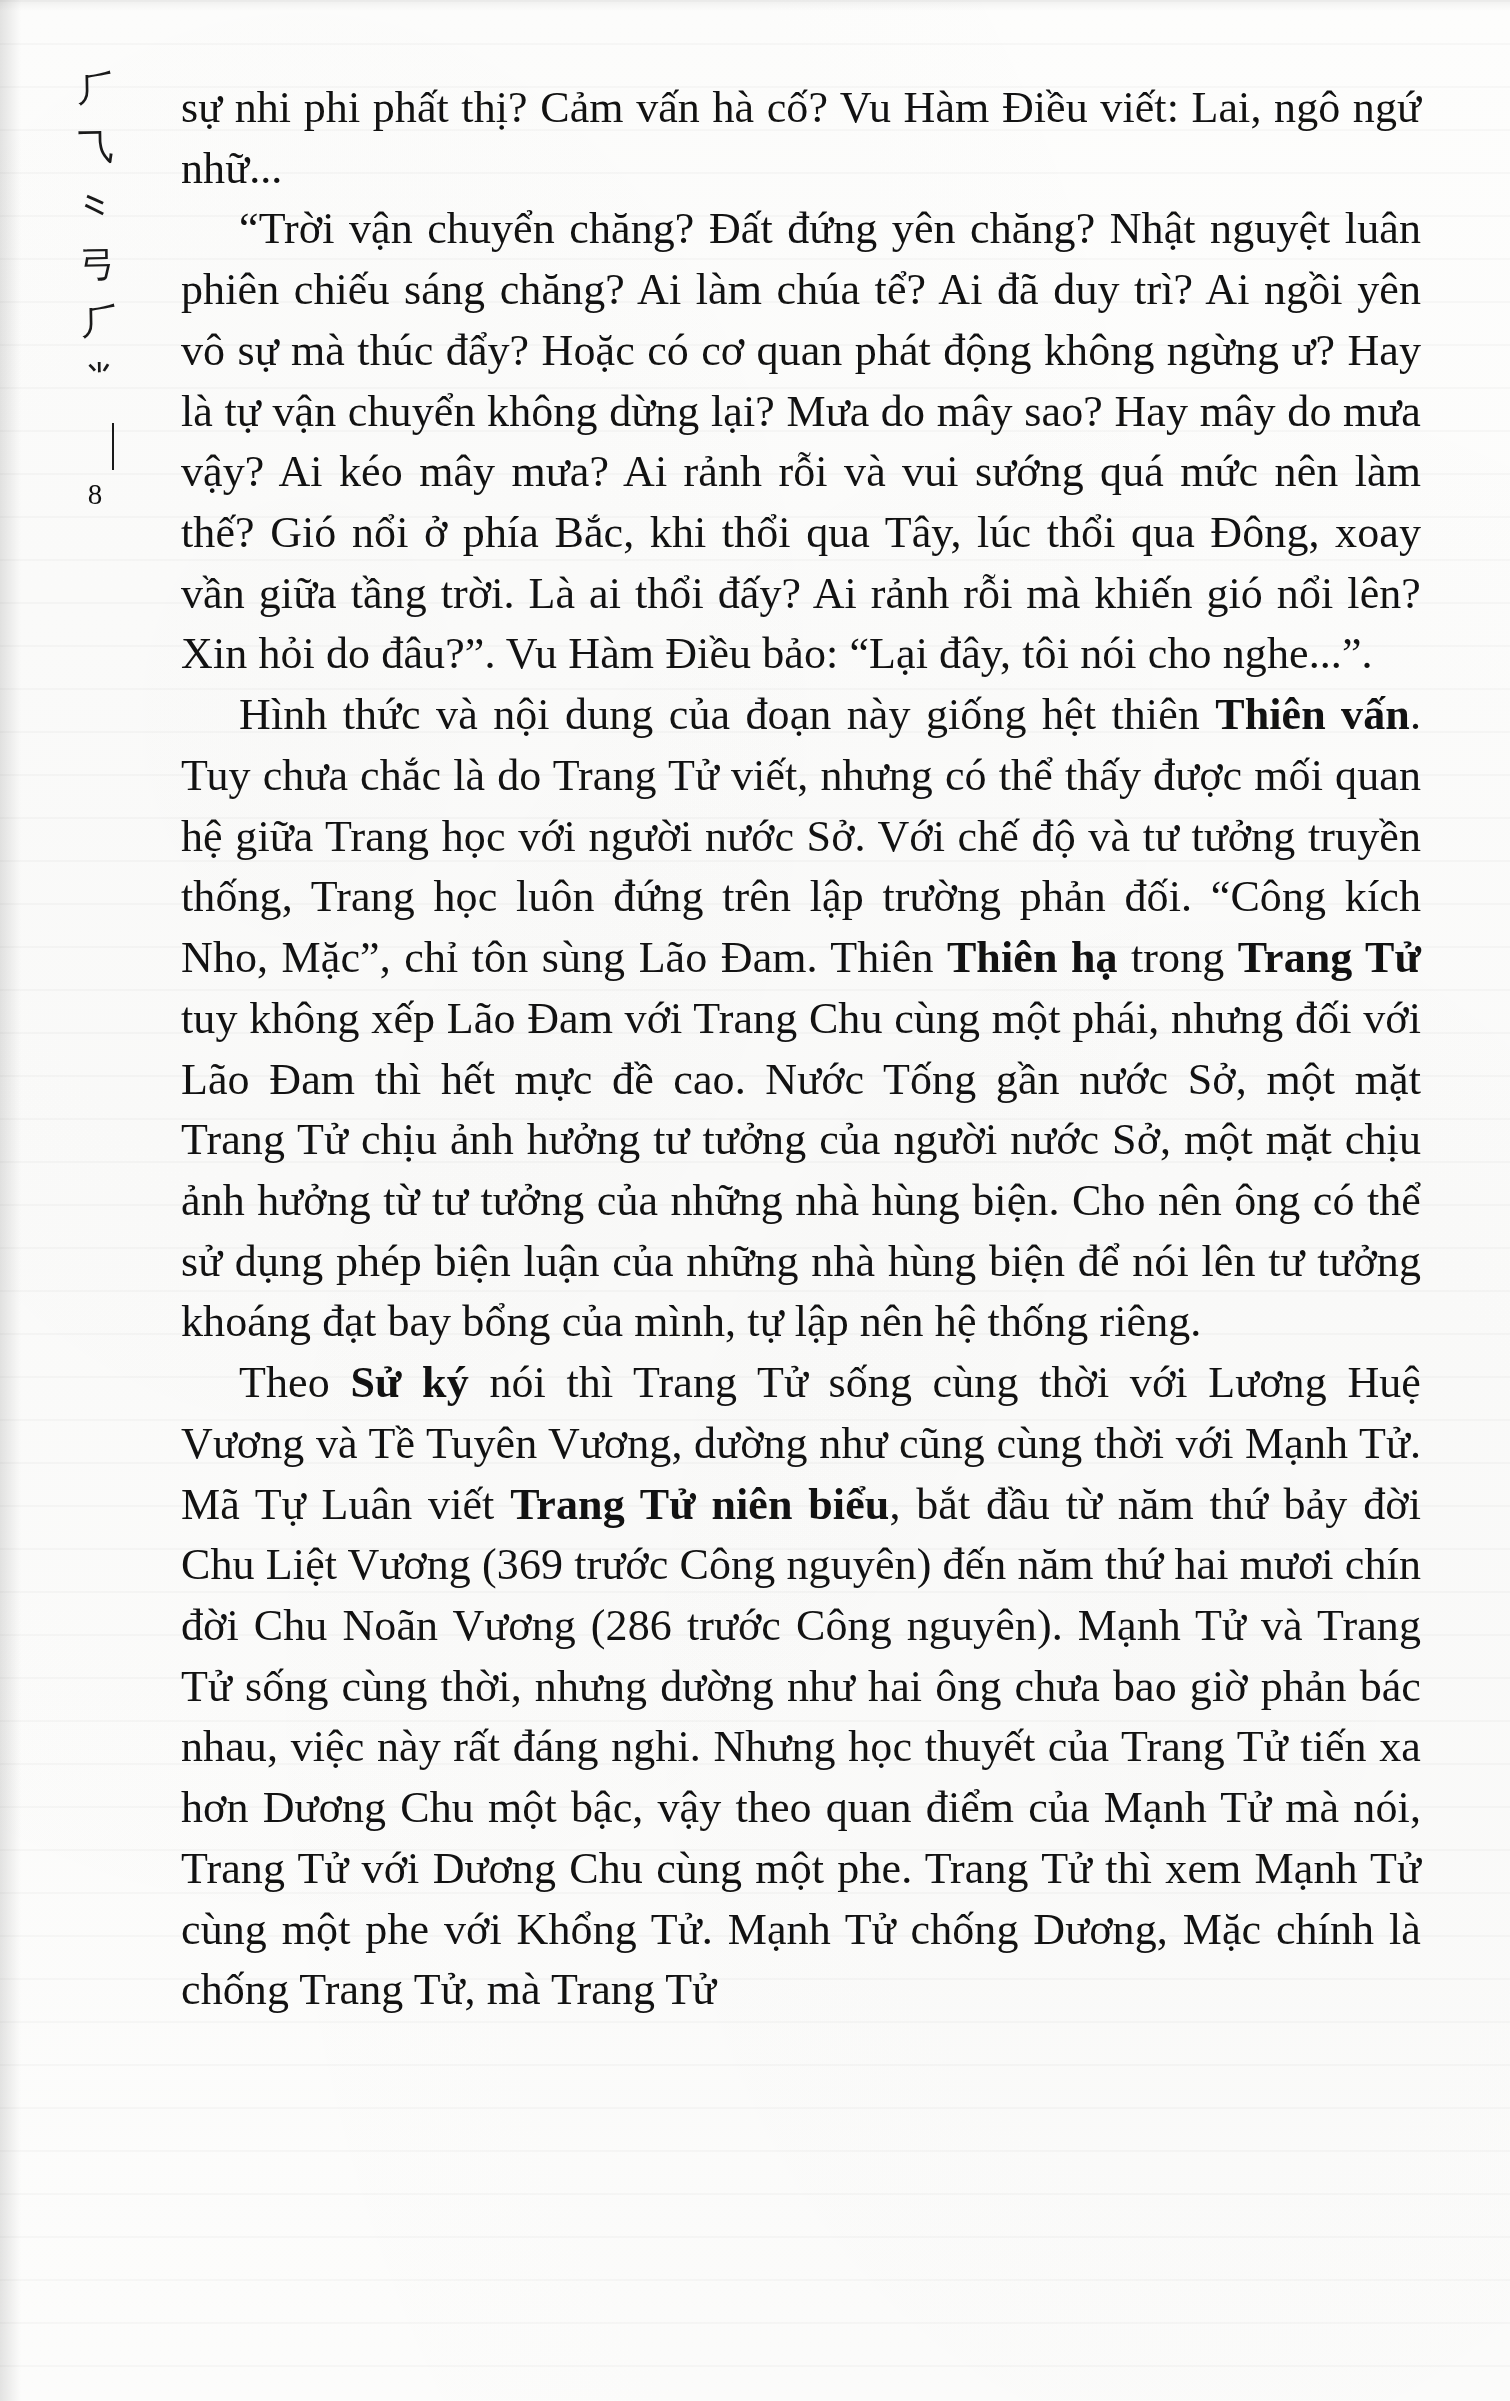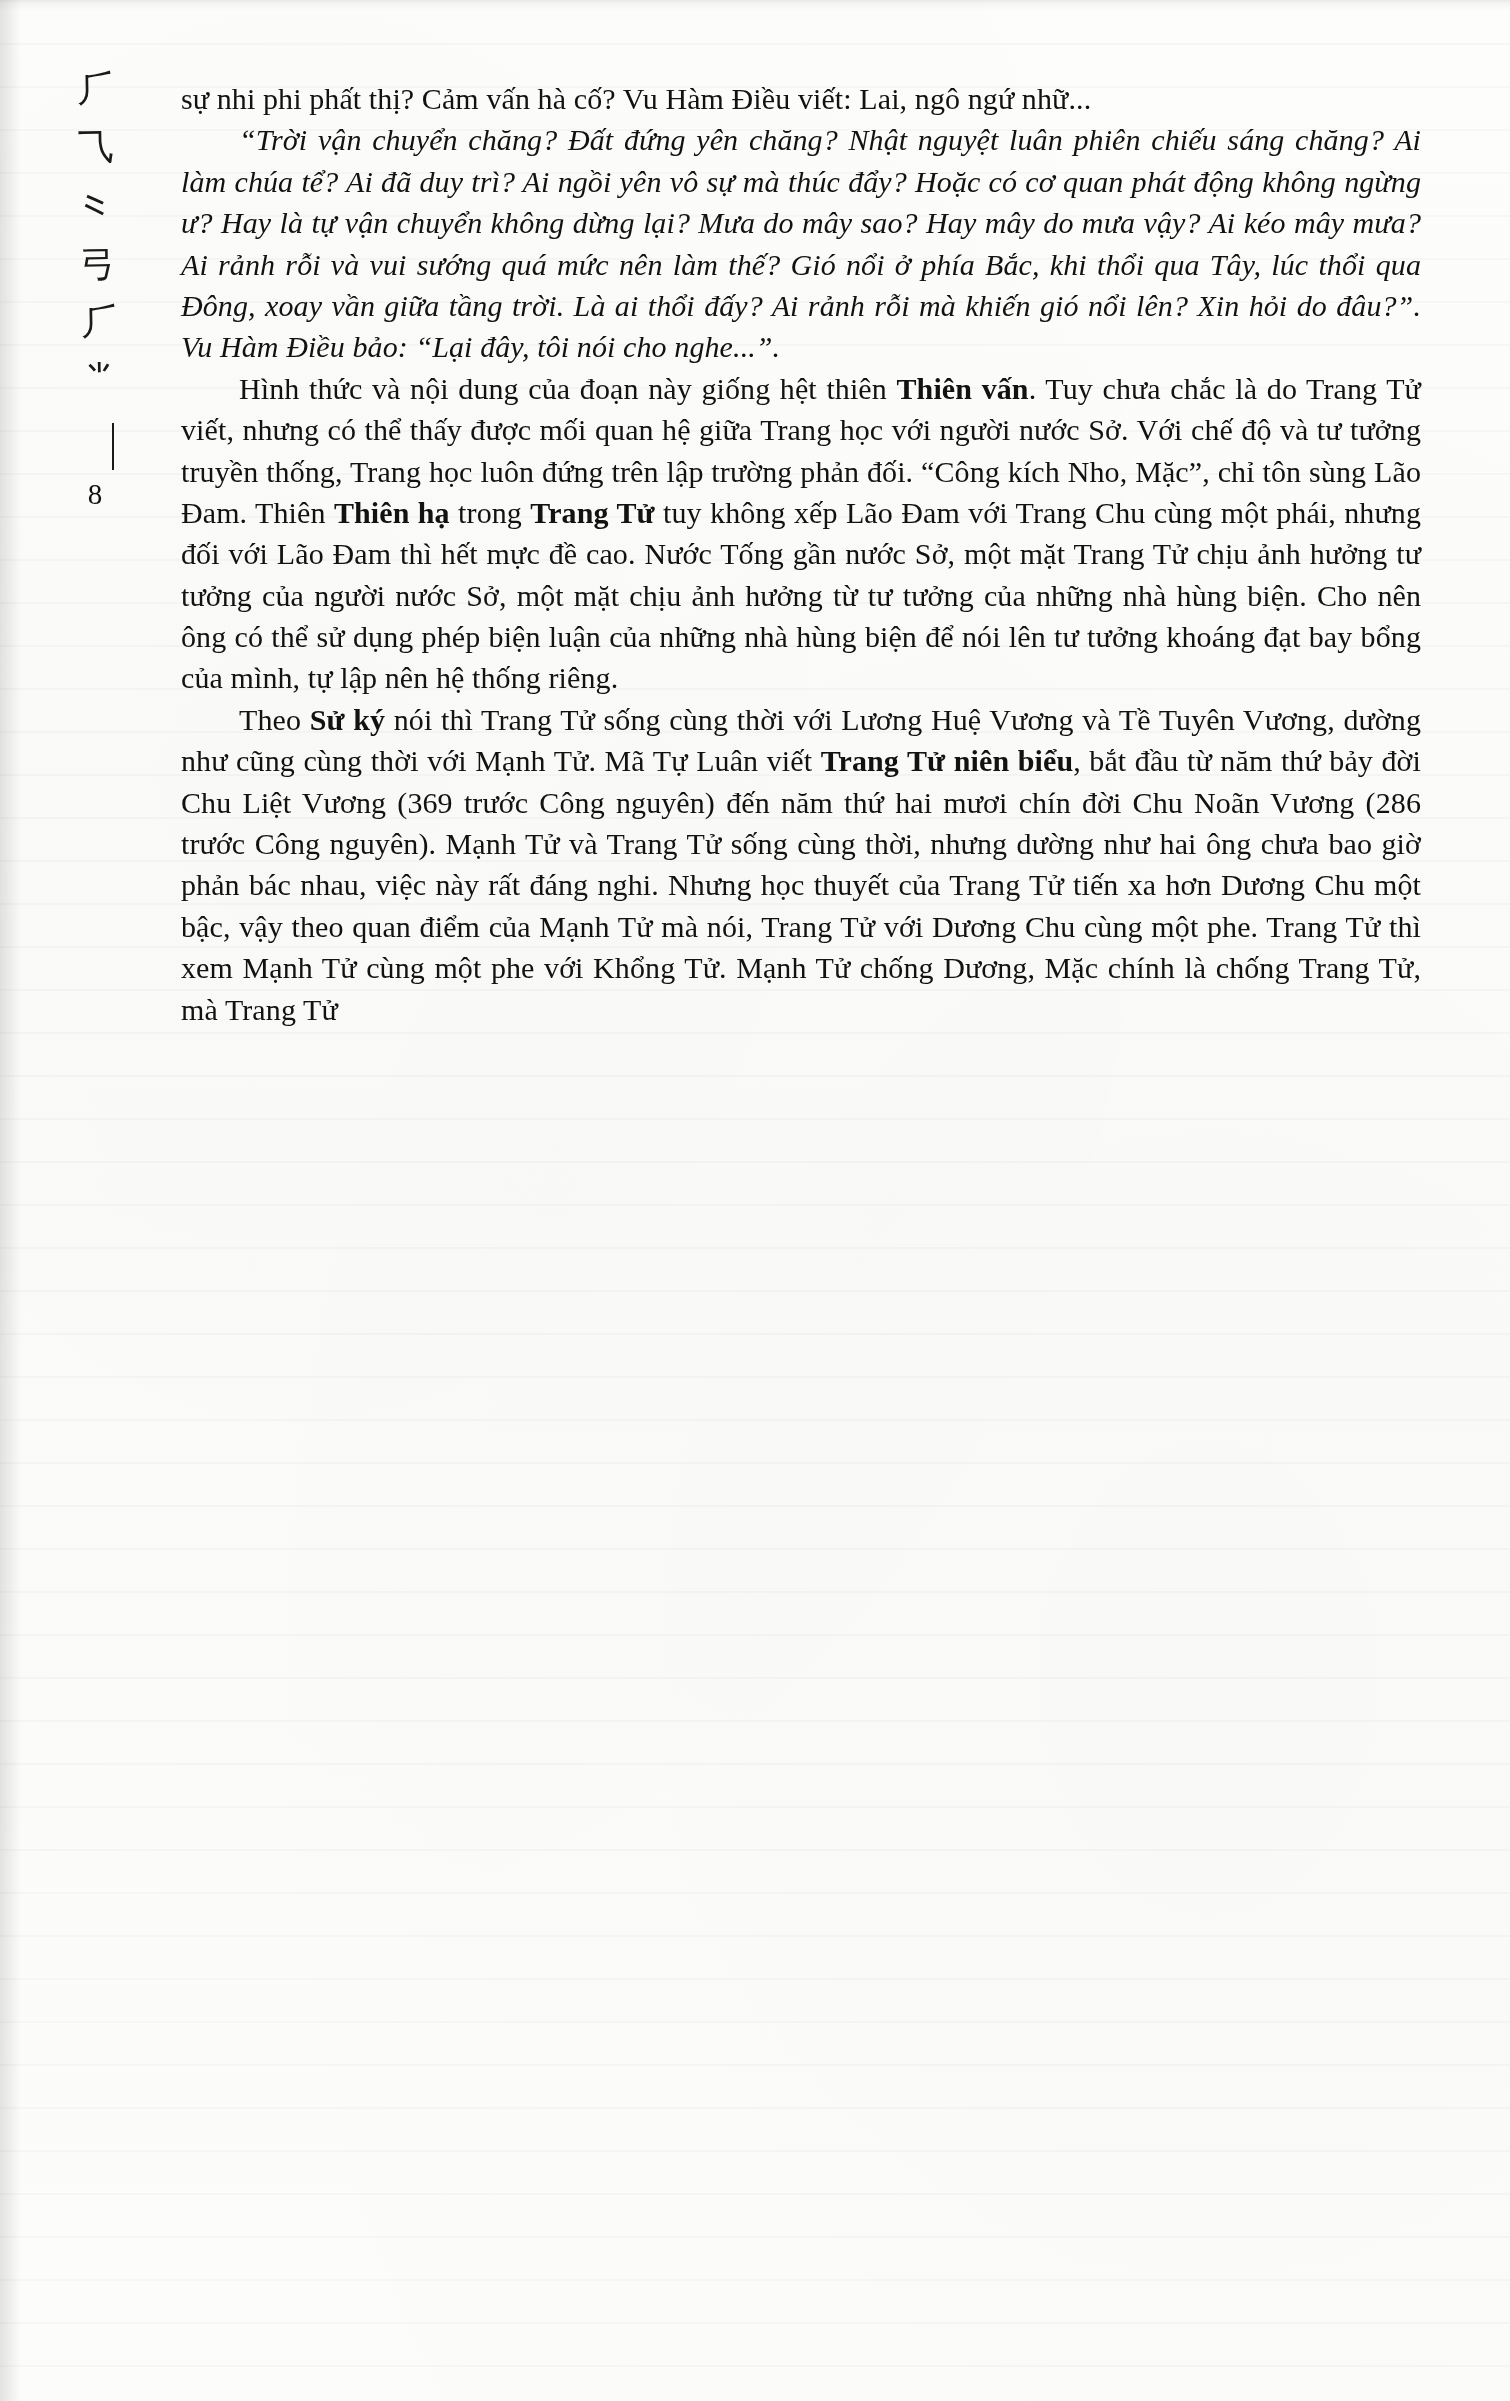--- a/index.html
+++ b/index.html
@@ -88,30 +88,29 @@
 
   
   .col {
     position: absolute;
     left: 181px;
     top: 78px;
     width: 1240px;
   }
   p {
     margin: 0;
-    font-size: 30px;
+    font-size: 44px;
     line-height: 1.38;
     text-align: justify;
     text-justify: inter-word;
     color: #121212;
     letter-spacing: 0.1px;
   }
   p.indent { text-indent: 58px; }
   p.quote {
-    font-style: italic;
     text-indent: 58px;
   }
 </style>
 </head>
 <body>
 
 <div class="page"></div>
 <div class="bleed"></div>
 <div class="edge-shadow-left"></div>
 <div class="edge-shadow-top"></div>

